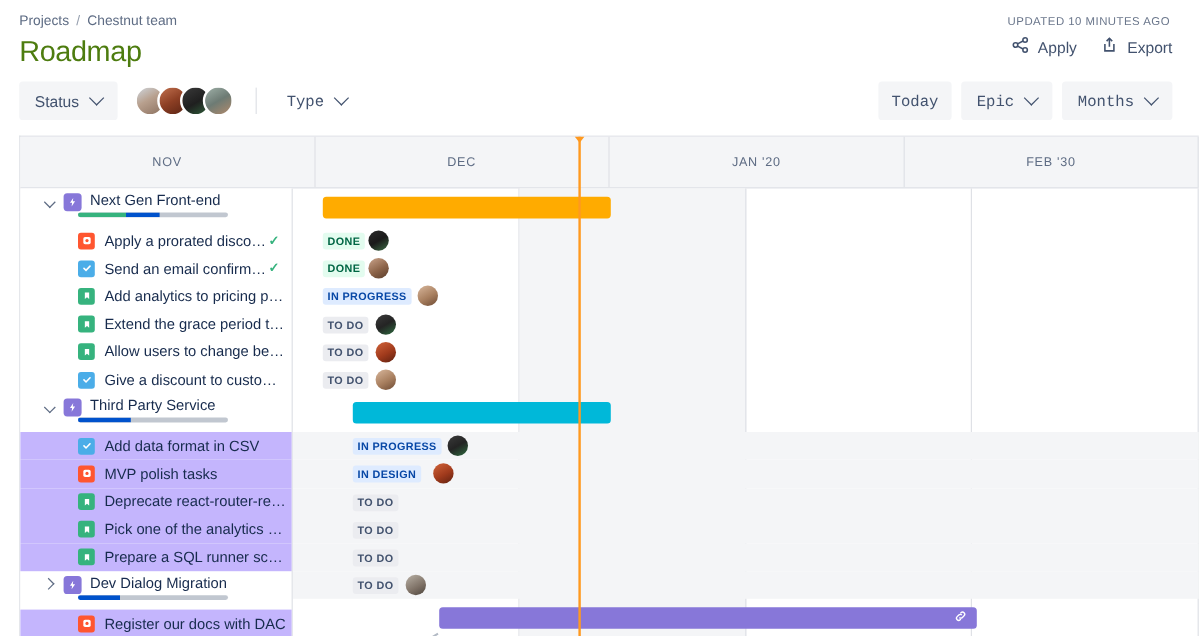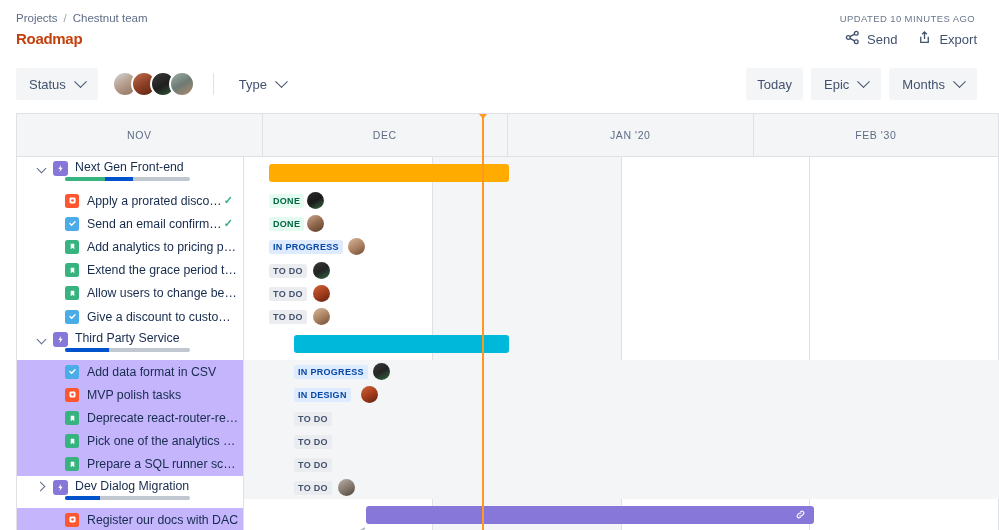--- a/index.html
+++ b/index.html
@@ -9,39 +9,39 @@
     font-family: "Liberation Sans", sans-serif;
     color: #172B4D;
     overflow: hidden;
   }
 
   
   .header { position: relative; padding: 12px 24px 0 16px; height: 110px; }
   .breadcrumb { display: flex; align-items: center; gap: 6px; font-size: 11.5px; color: #5E6C84; }
   .breadcrumb .crumb { color: #5E6C84; }
   .breadcrumb .sep { color: #97A0AF; }
-  .page-title { font-size: 15px; font-weight: 700; letter-spacing: -0.3px; margin-top: 6px; color: #c2410c; }
+  .page-title { font-size: 24px; font-weight: 400; letter-spacing: -0.3px; margin-top: 6px; color: #4d7c0f; }
 
   .updated {
     position: absolute; right: 24px; top: 13px;
     font-size: 9.5px; color: #6B778C; letter-spacing: 0.4px;
   }
   .hdr-actions { position: absolute; right: 22px; top: 30px; display: flex; align-items: center; gap: 20px; }
   .hdr-btn { display: flex; align-items: center; gap: 7px; font-size: 13px; color: #42526E; cursor: pointer; }
 
   
   .toolbar { position: absolute; left: 16px; right: 22px; top: 68px; display: flex; align-items: center; height: 32px; }
   .tb-left { display: flex; align-items: center; }
-  .tb-right { margin-left: auto; display: flex; align-items: flex-start; gap: 8px; }
+  .tb-right { margin-left: auto; display: flex; align-items: flex-start; gap: 8px; font-family: Liberation Mono, monospace; }
   .pill {
     height: 32px; display: flex; align-items: center; gap: 10px;
     padding: 0 11px; border-radius: 3px; background: #F4F5F7;
     font-size: 13px; color: #42526E; cursor: pointer; white-space: nowrap;
   }
-  .pill.plain { background: transparent; }
+  .pill.plain { background: transparent; font-family: Liberation Mono, monospace; }
   .pill.wide { padding: 0 13px; }
   .chev { width: 9px; height: 9px; border-right: 1.6px solid #42526E; border-bottom: 1.6px solid #42526E;
           transform: rotate(45deg) translate(-2px,-2px); }
 
   .avatars { display: flex; margin-left: 14px; }
   .av { width: 26px; height: 26px; border-radius: 50%; border: 2px solid #fff; margin-left: -7px;
         background-size: cover; position: relative; overflow: hidden; }
   .av:first-child { margin-left: 0; }
   .divider-v { width: 1px; height: 22px; background: #DFE1E6; margin: 0 14px 0 18px; }
 
@@ -137,21 +137,21 @@
     <div class="hdr-btn">
       <span>
         <svg width="15" height="15" viewBox="0 0 16 16" fill="none" stroke="#42526E" stroke-width="1.4">
           <circle cx="12" cy="3.5" r="2"></circle>
             <circle cx="3.5" cy="8" r="2"></circle>
             <circle cx="12" cy="12.5" r="2"></circle>
           <line x1="5.3" y1="7" x2="10.2" y2="4.4"></line>
             <line x1="5.3" y1="9" x2="10.2" y2="11.6"></line>
         </svg>
       </span>
-      <span>Send</span>
+      <span>Apply</span>
     </div>
     <div class="hdr-btn">
       <span>
         <svg width="15" height="15" viewBox="0 0 16 16" fill="none" stroke="#42526E" stroke-width="1.4">
           <path d="M4 7.2V13.2h8V7.2"></path>
             <line x1="8" y1="2.2" x2="8" y2="9.6"></line>
           <path d="M5.5 4.6L8 2.1l2.5 2.5"></path>
         </svg>
       </span>
       <span>Export</span>

